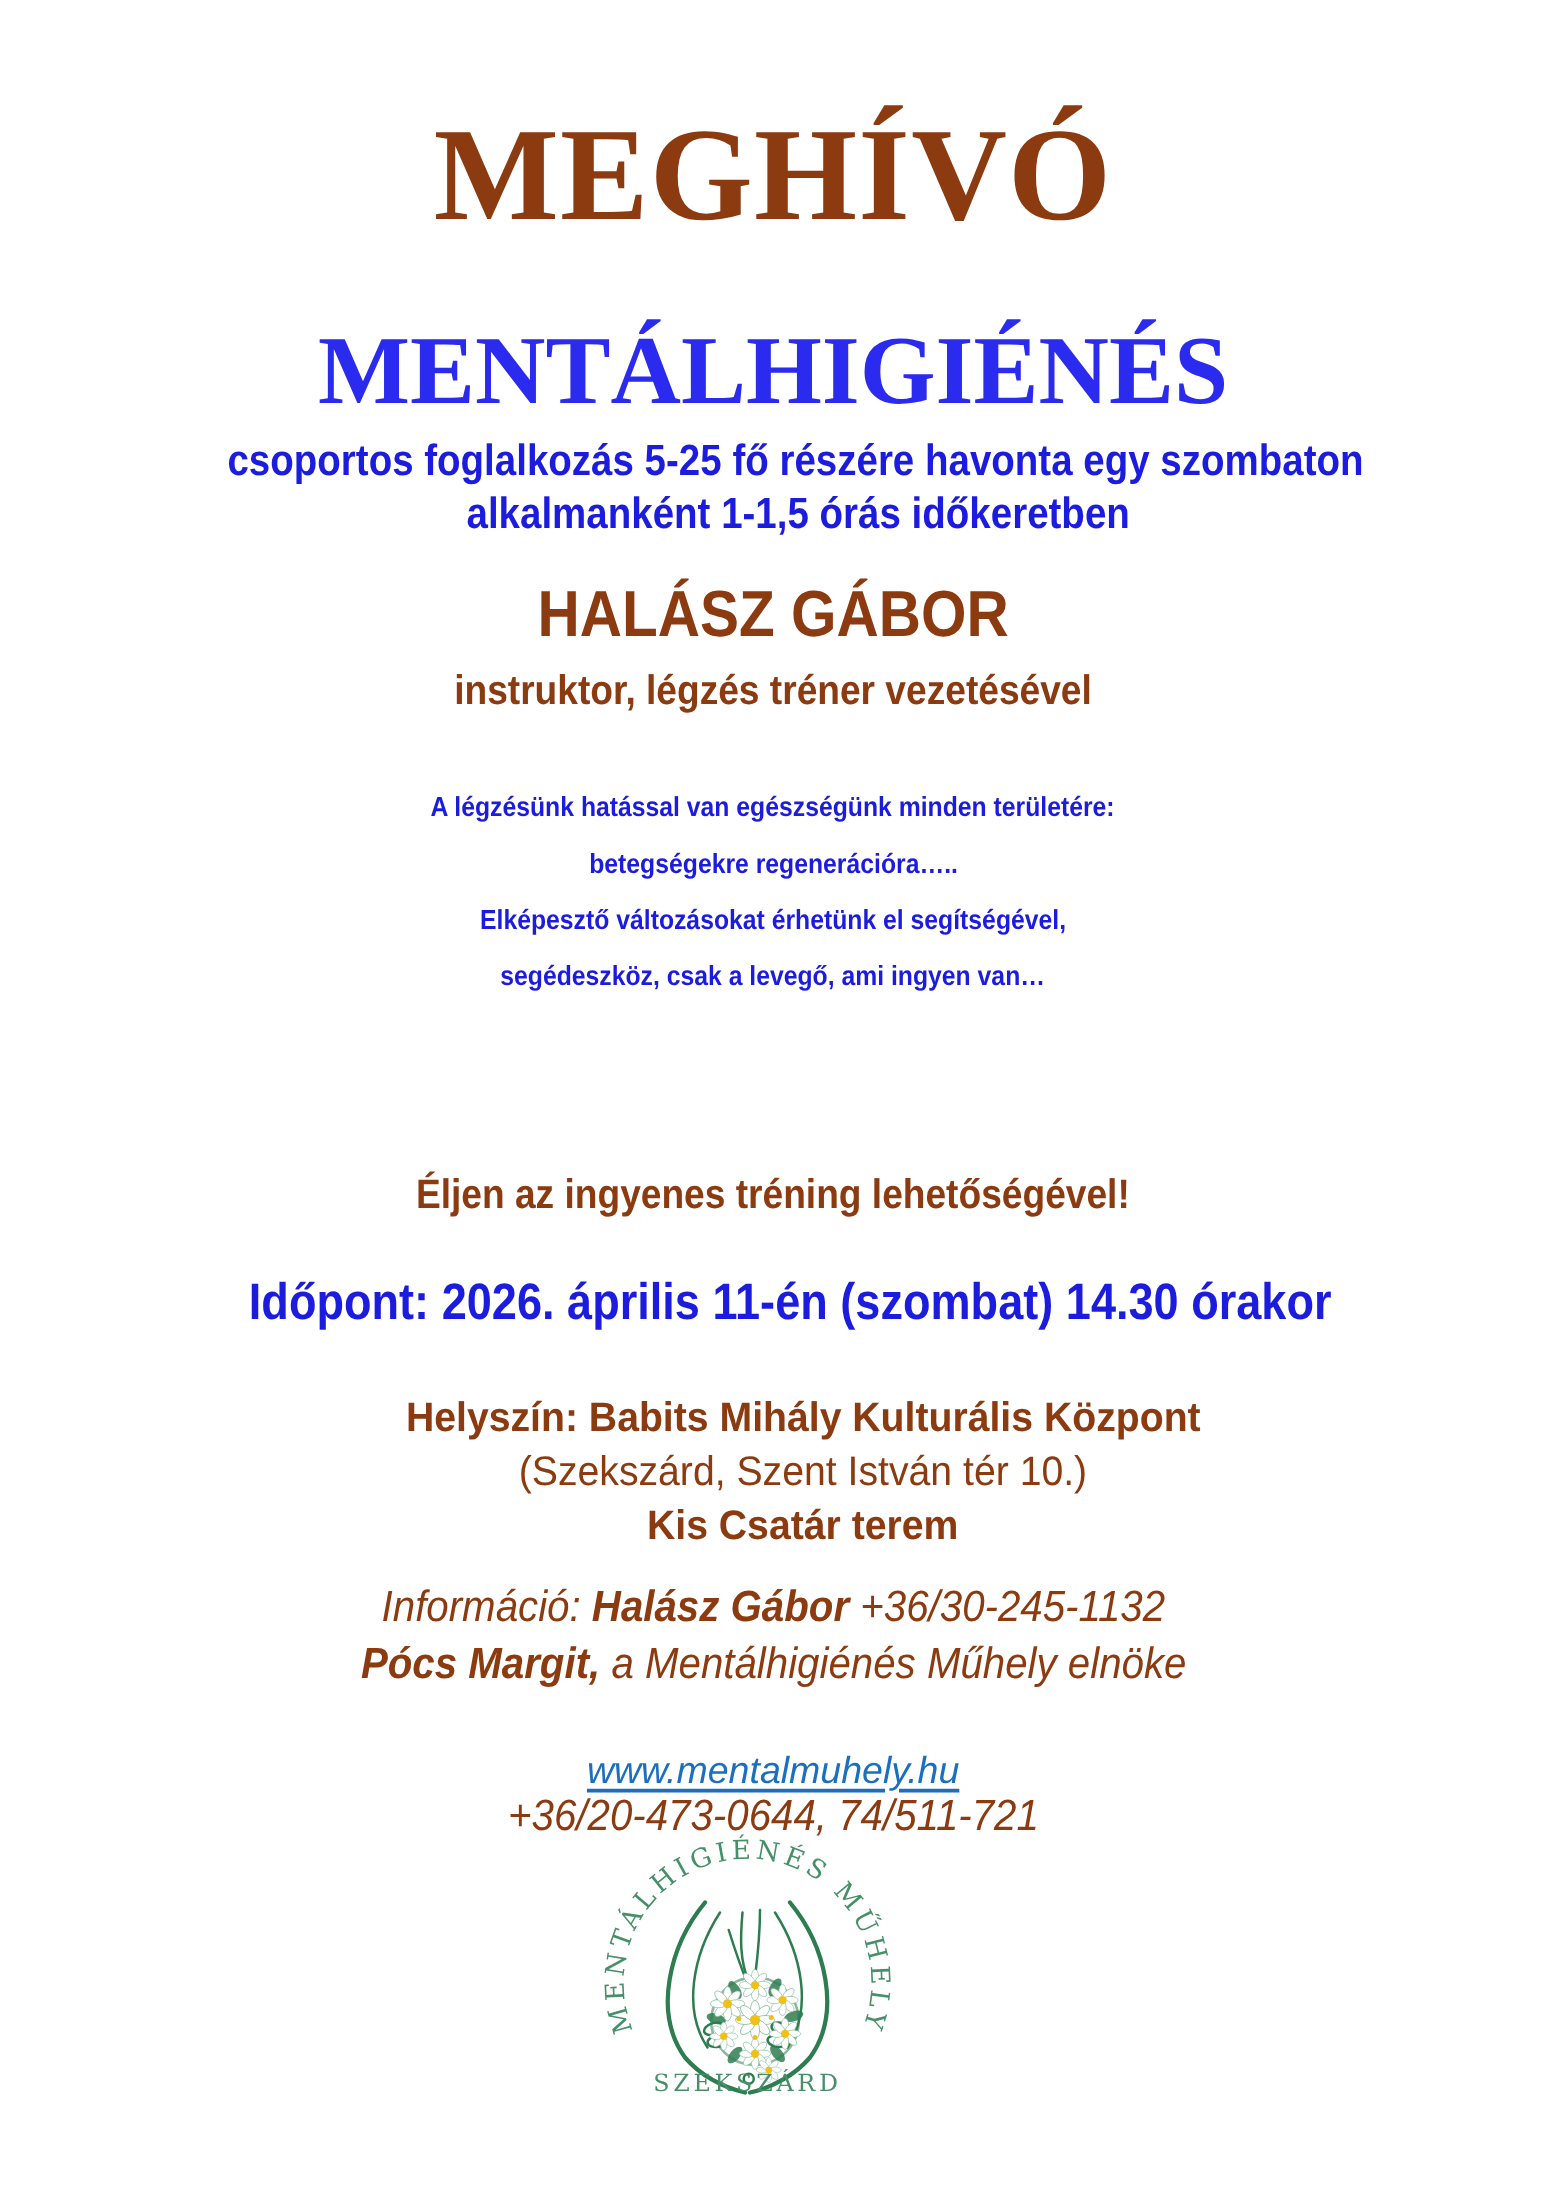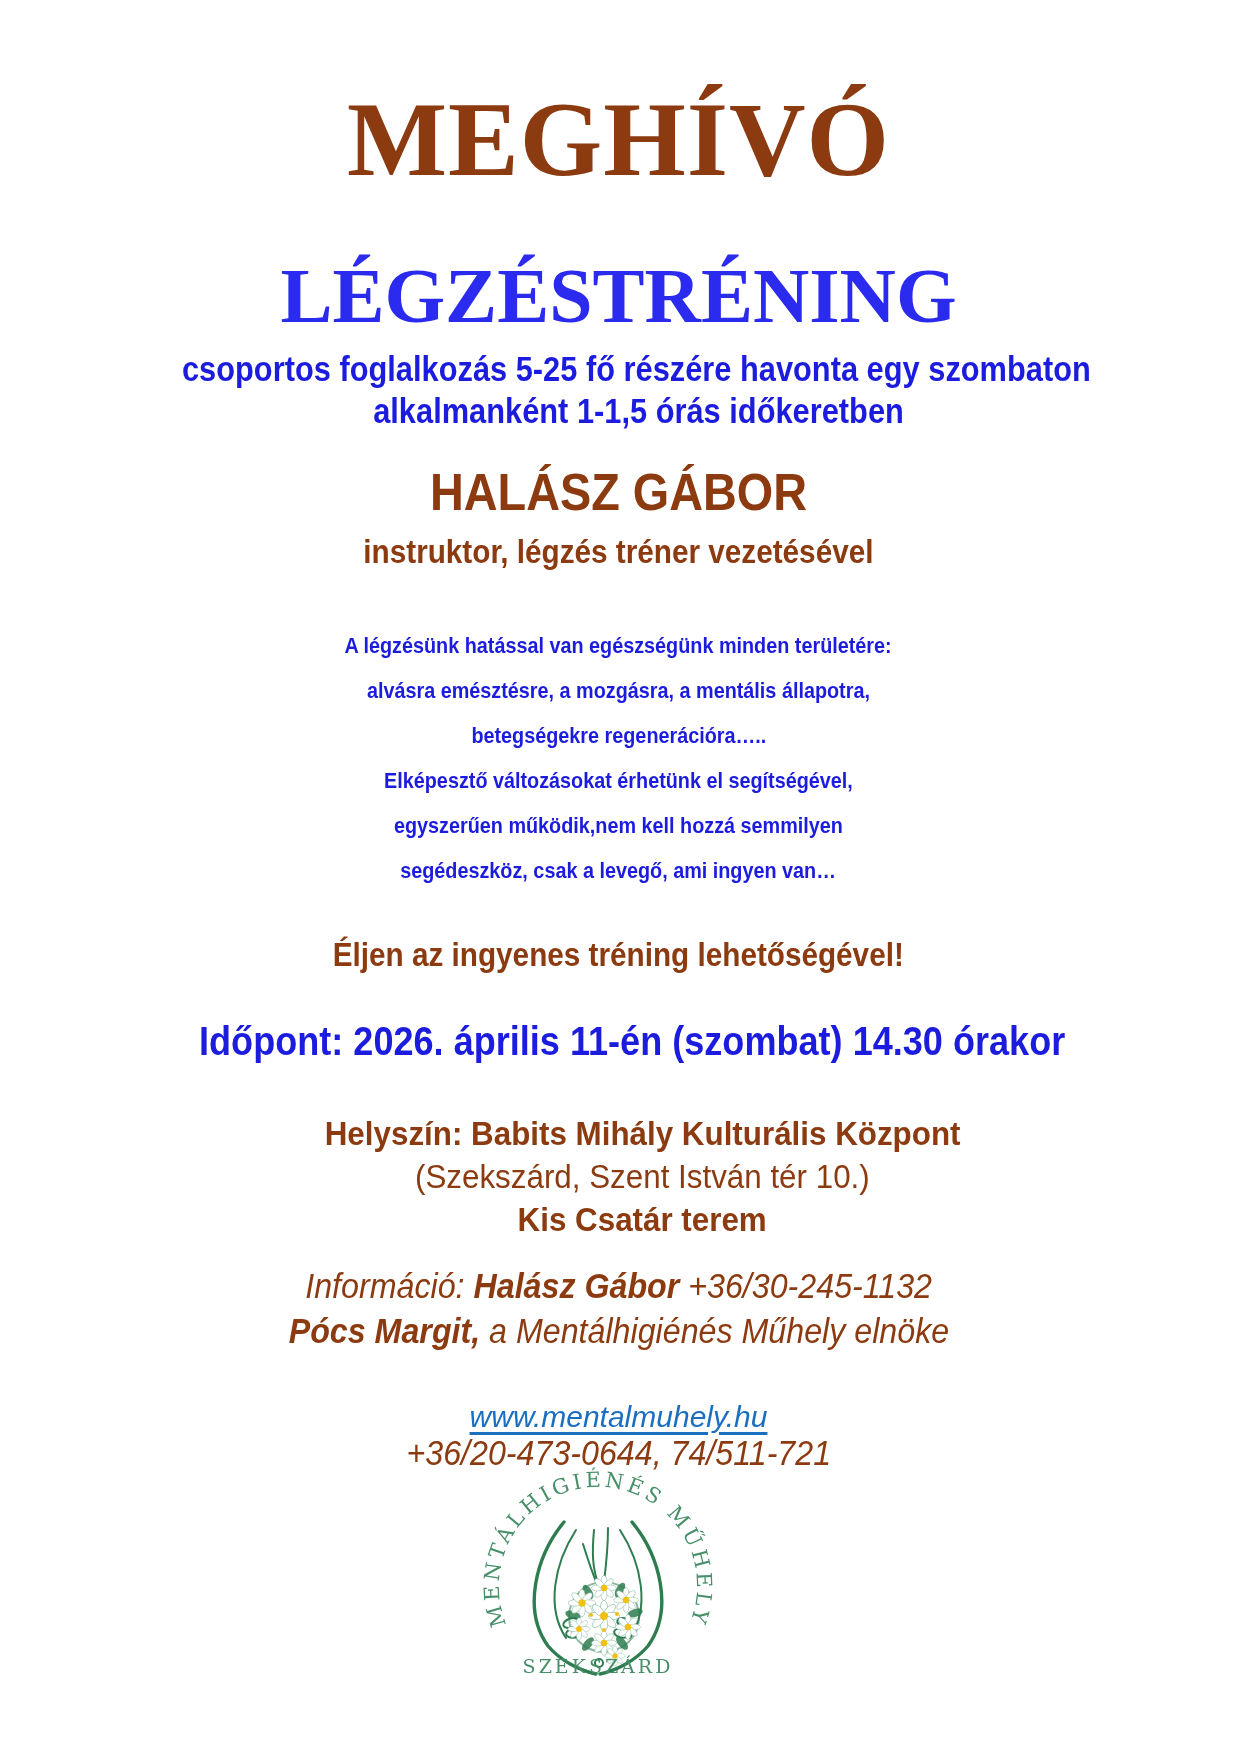--- a/index.html
+++ b/index.html
@@ -60,34 +60,32 @@
   .logo .arctext{fill:var(--logo_text_green);font-family:"DejaVu Serif",serif;font-size:21px;letter-spacing:3px;}
   .logo .bottomtext{fill:var(--logo_text_green);font-family:"DejaVu Serif",serif;font-size:19px;letter-spacing:3px;}
 </style>
 </head>
 <body>
 
 <div id="page">
 
   <div class="line serif title">MEGHÍVÓ</div>
 
-  <div class="line serif headline">LÉGZÉSTRÉNING</div>
+  <div class="line serif headline">MENTÁLHIGIÉNÉS</div>
 
   <div class="line subtitle sub1"><span class="cx">csoportos foglalkozás 5-25 fő részére havonta egy szombaton</span></div>
   <div class="line subtitle sub2"><span class="cx">alkalmanként 1-1,5 órás időkeretben</span></div>
 
   <div class="line presenter-name"><span class="cx">HALÁSZ GÁBOR</span></div>
   <div class="line presenter-role"><span class="cx">instruktor, légzés tréner vezetésével</span></div>
 
   <div class="body-block">
     <div class="pline"><span class="cx">A légzésünk hatással van egészségünk minden területére:</span></div>
-    <div class="pline"><span class="cx">alvásra emésztésre, a mozgásra, a mentális állapotra,</span></div>
     <div class="pline"><span class="cx">betegségekre regenerációra…..</span></div>
     <div class="pline"><span class="cx">Elképesztő változásokat érhetünk el segítségével,</span></div>
-    <div class="pline"><span class="cx">egyszerűen működik,nem kell hozzá semmilyen</span></div>
     <div class="pline"><span class="cx">segédeszköz, csak a levegő, ami ingyen van…</span></div>
   </div>
 
   <div class="line cta"><span class="cx">Éljen az ingyenes tréning lehetőségével!</span></div>
 
   <div class="line datetime"><span class="cx">Időpont: 2026. április 11-én (szombat) 14.30 órakor</span></div>
 
   <div class="line venue venue1"><span class="cx">Helyszín: Babits Mihály Kulturális Központ</span></div>
   <div class="line venue venue2"><span class="cx">(Szekszárd, Szent István tér 10.)</span></div>
   <div class="line venue venue3"><span class="cx">Kis Csatár terem</span></div>

